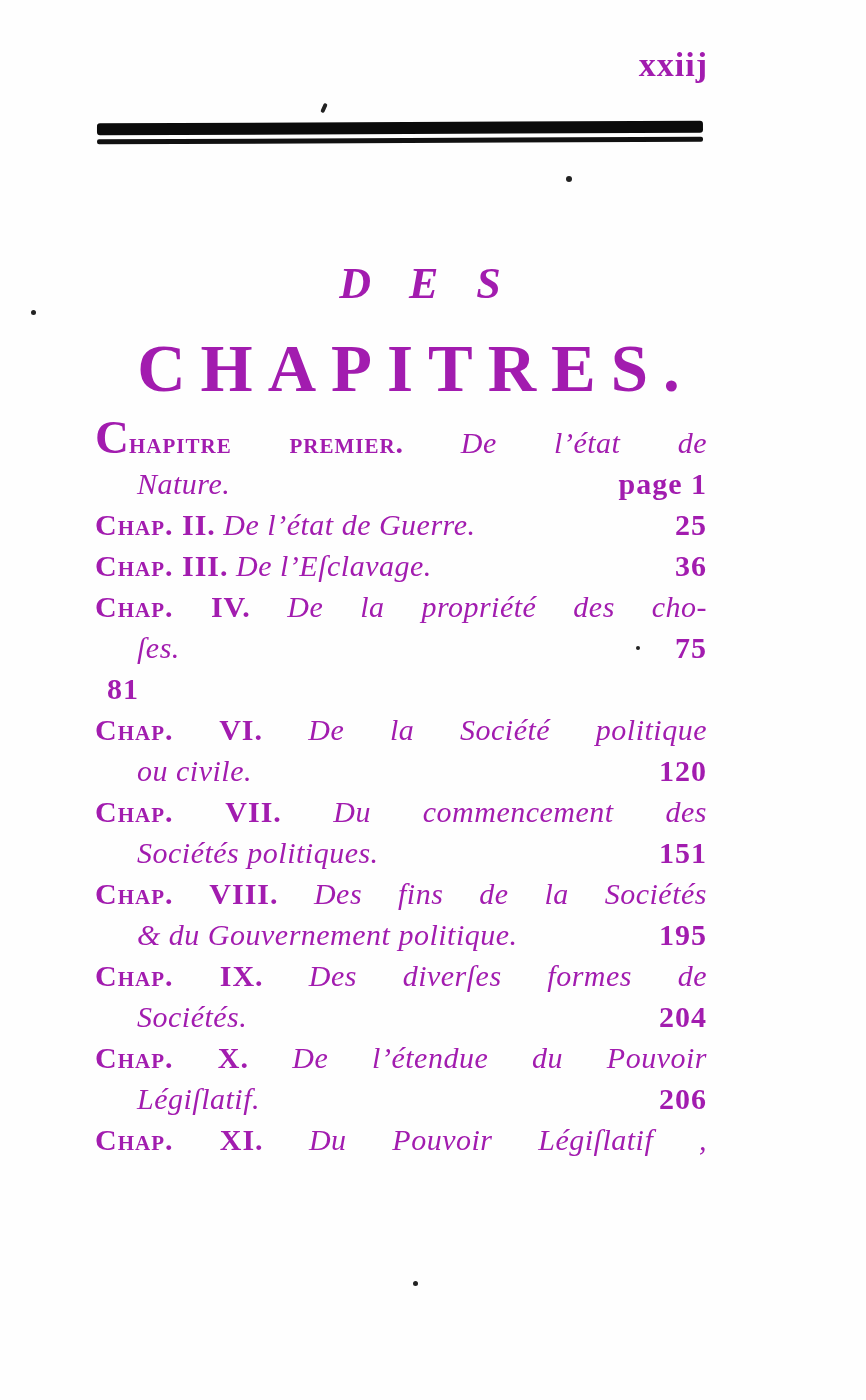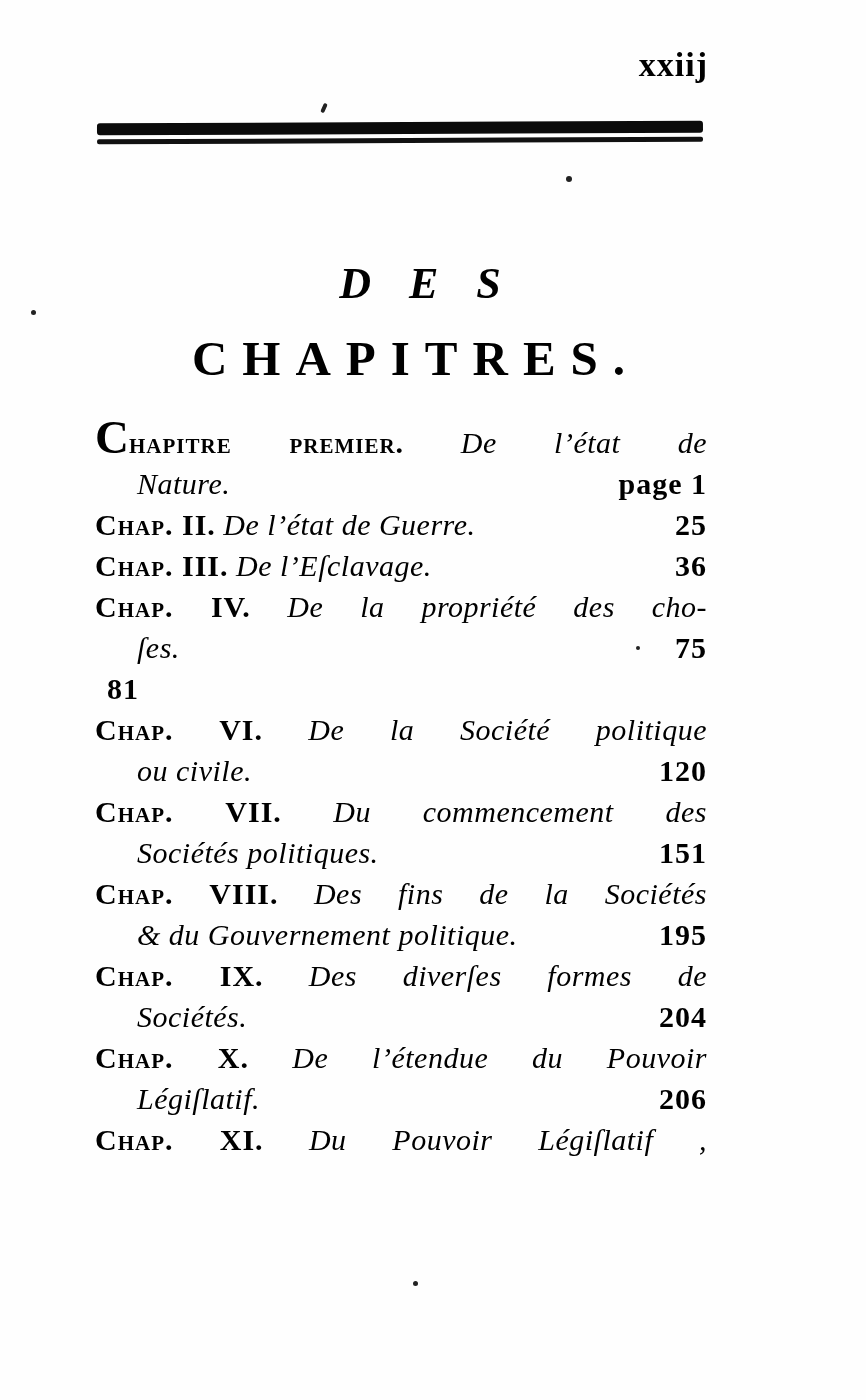--- a/index.html
+++ b/index.html
@@ -7,21 +7,21 @@
     padding: 0;
     background: #ffffff;
   }
   .page {
     position: relative;
     width: 866px;
     height: 1400px;
     background: #fefefe;
     overflow: hidden;
     font-family: "Liberation Serif", "DejaVu Serif", serif;
-    color: #000000;
+    color: #a21caf;
   }
 
   
   .folio {
     position: absolute;
     top: 46px;
     right: 158px;
     font-size: 34px;
     font-weight: 700;
     letter-spacing: 1px;
@@ -65,21 +65,21 @@
   .sub-title {
     top: 258px;
     font-size: 44px;
     font-style: italic;
     font-weight: 700;
     letter-spacing: 38px;
     padding-left: 38px;
   }
   .sub-title2 {
     top: 330px;
-    font-size: 49px;
+    font-size: 67px;
     font-weight: 700;
     letter-spacing: 15px;
     padding-left: 15px;
   }
 
   
   .toc {
     position: absolute;
     left: 95px;
     top: 422px;

